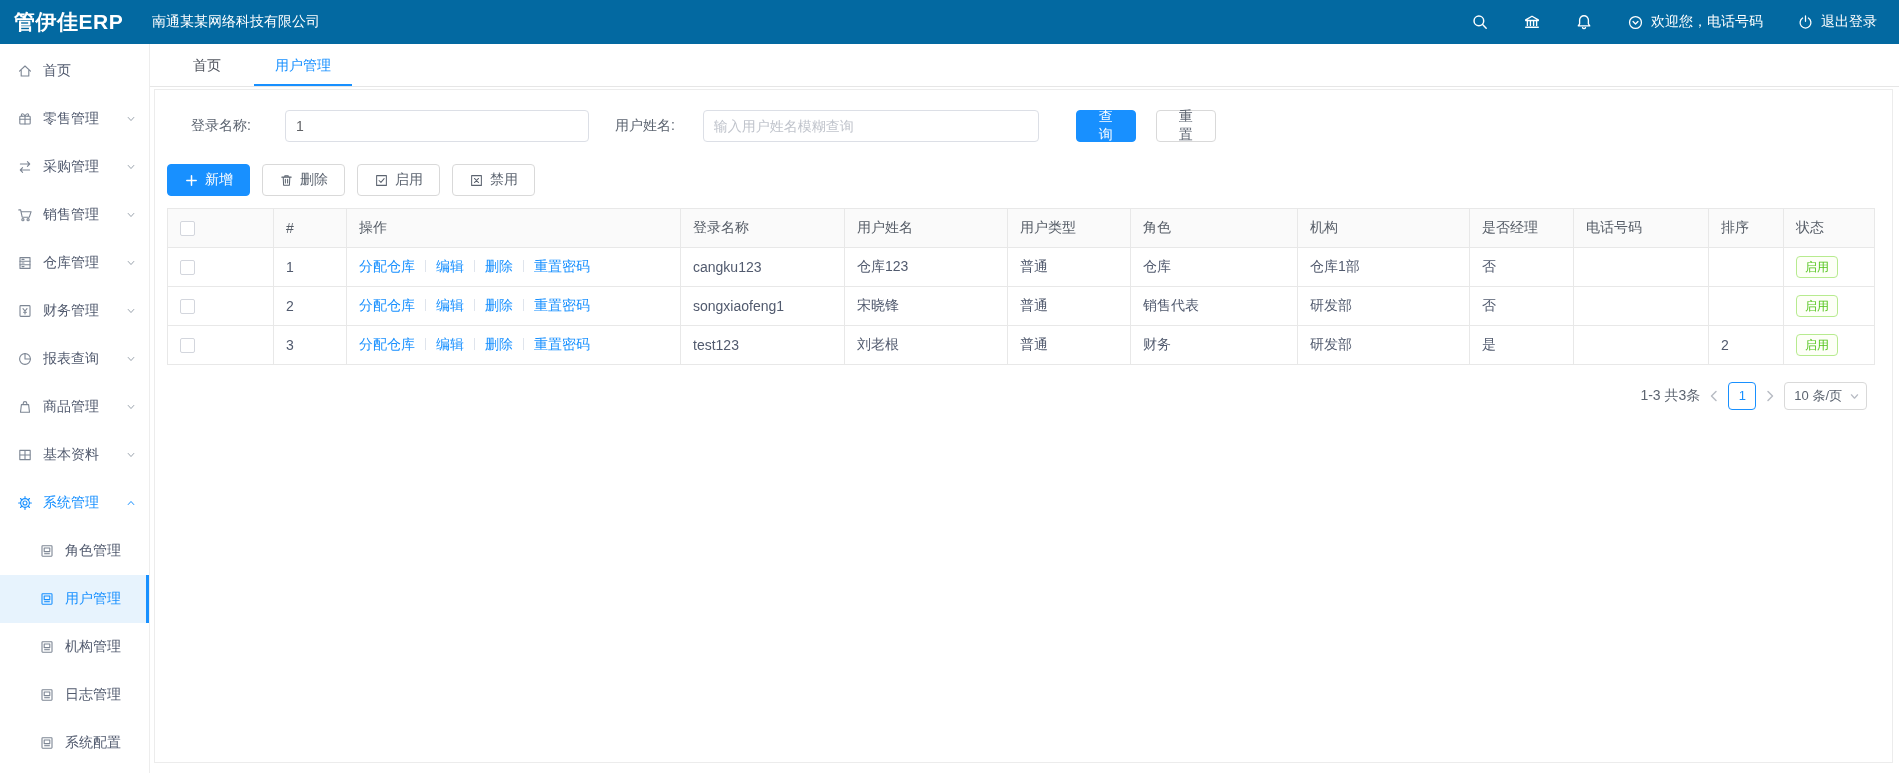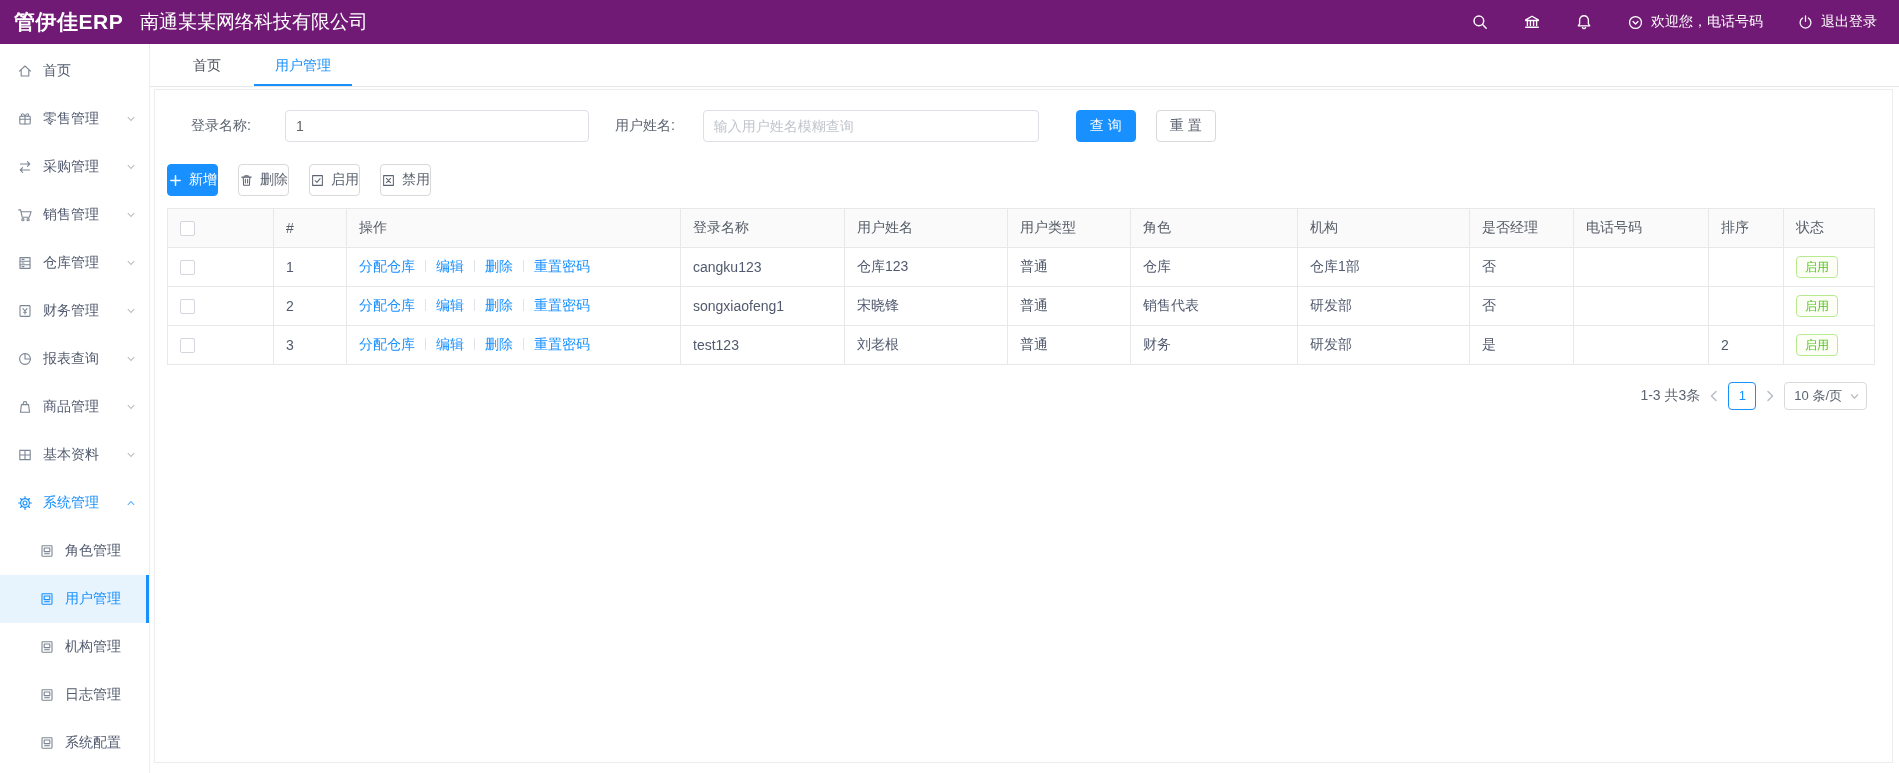--- a/index.html
+++ b/index.html
@@ -1,23 +1,23 @@
 <!DOCTYPE html>
 <html><head>
 <meta charset="utf-8">
 <style>
   * { margin:0; padding:0; box-sizing:border-box; }
   html,body { width:1899px; height:773px; overflow:hidden; }
   body { font-family:"Liberation Sans","DejaVu Sans",sans-serif; font-size:14px; color:#515a6e; background:#fff; }
   .app { position:relative; width:1899px; height:773px; }
 
   
-  .topbar { position:absolute; top:0; left:0; width:100%; height:44px; background:#701a75; display:flex; align-items:center; }
+  .topbar { position:absolute; top:0; left:0; width:100%; height:44px; background:#0369a1; display:flex; align-items:center; }
   .logo { width:136px; padding-left:14px; color:#fff; font-size:21px; font-weight:bold; letter-spacing:.5px; white-space:nowrap; }
-  .company { color:#fff; font-size:19px; margin-left:4px; }
+  .company { color:#fff; font-size:14px; margin-left:16px; }
   .topbar-right { margin-left:auto; display:flex; align-items:center; gap:34px; padding-right:22px; color:#fff; }
   .tb-ic { width:18px; height:18px; display:block; }
   .tb-item { display:flex; align-items:center; gap:7px; color:#fff; font-size:14px; cursor:pointer; }
   .tb-item svg { width:17px; height:17px; }
 
   
   .sidebar { position:absolute; top:44px; left:0; width:150px; height:729px; background:#fff; border-right:1px solid #ededed; padding-top:3px; }
   .side-item { height:48px; display:flex; align-items:center; padding-left:17px; color:#515a6e; cursor:pointer; position:relative; }
   .side-item .mi { width:16px; height:16px; color:#7d8694; flex:none; }
   .side-item .lbl { margin-left:10px; white-space:nowrap; }
@@ -37,28 +37,28 @@
 
   
   .filter-row { display:flex; align-items:center; }
   .f-label { color:#5c6470; white-space:nowrap; }
   .f-label.l1 { margin-left:24px; margin-right:34px; }
   .f-label.l2 { margin-left:26px; margin-right:28px; }
   .f-input { height:32px; border:1px solid #dcdfe6; border-radius:4px; padding:0 10px; font-size:14px; color:#606266; outline:none; font-family:inherit; }
   .f-input::placeholder { color:#c0c4cc; }
   .inp1 { width:304px; }
   .inp2 { width:336px; }
-  .btn { height:32px; border-radius:4px; font-size:14px; display:inline-flex; align-items:center; justify-content:center; gap:6px; padding:0 0; cursor:pointer; border:1px solid #d9d9d9; background:#fff; color:#5c6470; font-family:inherit; }
+  .btn { height:32px; border-radius:4px; font-size:14px; display:inline-flex; align-items:center; justify-content:center; gap:6px; padding:0 16px; cursor:pointer; border:1px solid #d9d9d9; background:#fff; color:#5c6470; font-family:inherit; }
   .btn svg { width:15px; height:15px; }
   .btn-primary { background:#1890ff; border-color:#1890ff; color:#fff; }
   .btn-search { margin-left:37px; width:60px; }
   .btn-reset { margin-left:20px; width:60px; }
 
   
-  .toolbar { margin-top:22px; display:flex; gap:20px; }
+  .toolbar { margin-top:22px; display:flex; gap:12px; }
 
   
   table.grid { margin-top:12px; border-collapse:collapse; table-layout:fixed; width:1707px; }
   table.grid th, table.grid td { border:1px solid #e8e8e8; height:39px; padding:0 12px; font-weight:normal; text-align:left; font-size:14px; color:#515a6e; overflow:hidden; white-space:nowrap; }
   table.grid th { background:#fafafa; color:#555c66; }
   th.c, td.c { text-align:center; padding:0 4px; }
   .chk { display:inline-block; width:15px; height:15px; border:1px solid #d3d6dd; border-radius:2px; background:#fff; vertical-align:middle; cursor:pointer; }
   .ops a { color:#1890ff; text-decoration:none; cursor:pointer; }
   .sep { display:inline-block; width:1px; height:12px; background:#dfe4ec; margin:0 10px; vertical-align:-1px; }
   .badge { display:inline-block; padding:2px 8px; border:1px solid #b7eb8f; color:#52c41a; background:#fdfff7; border-radius:4px; font-size:12px; line-height:16px; cursor:pointer; }

